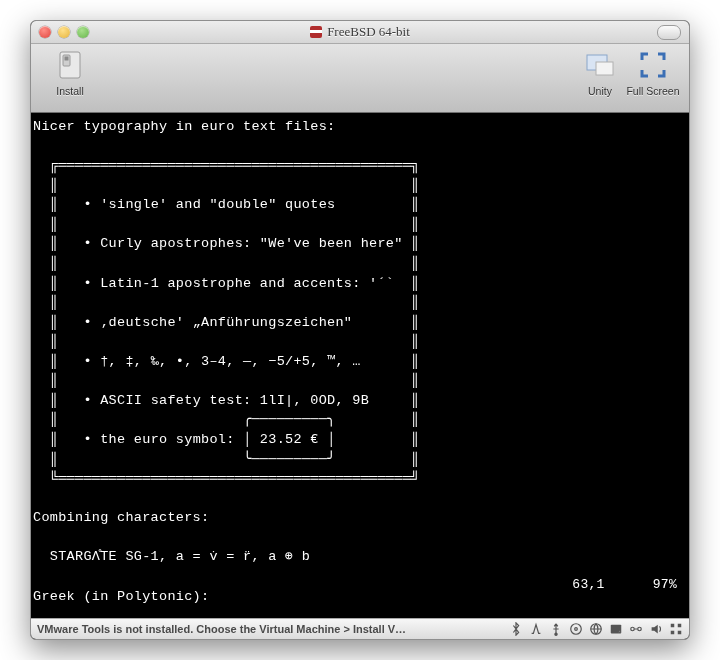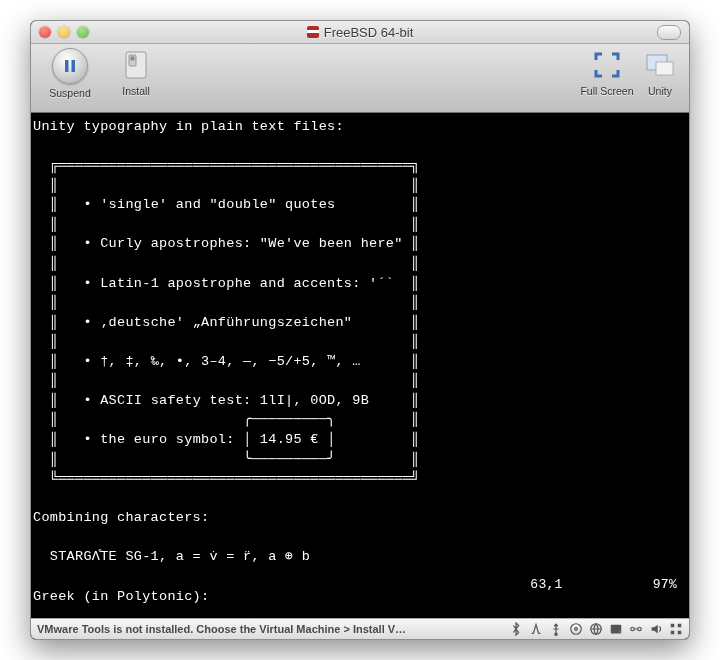--- a/index.html
+++ b/index.html
@@ -3,33 +3,33 @@
 <meta charset="utf-8">
 <style>
   html,body{margin:0;padding:0;background:#fff;width:720px;height:660px;font-family:"Lucida Grande","Helvetica Neue",Arial,sans-serif;font-size:11px;color:#000;}
   .window{position:absolute;left:30px;top:20px;width:658px;height:618px;border-radius:6px;box-shadow:0 10px 30px rgba(0,0,0,.45);overflow:hidden;border:1px solid #8e8e8e;background:#000;}
   .titlebar{height:22px;background:linear-gradient(#ededed,#d6d6d6);border-bottom:1px solid #aaa;display:flex;align-items:center;position:relative;}
   .traffic{display:flex;gap:7px;margin-left:8px;}
   .dot{width:12px;height:12px;border-radius:50%;box-shadow:inset 0 1px 0 rgba(255,255,255,.5),0 0 0 .5px rgba(0,0,0,.3);}
   .dot.red{background:radial-gradient(circle at 40% 35%,#ff8e86,#e0443e);}
   .dot.yel{background:radial-gradient(circle at 40% 35%,#ffe08a,#e6b43c);}
   .dot.grn{background:radial-gradient(circle at 40% 35%,#a8e08c,#67b64b);}
-  .title{position:absolute;left:0;right:0;text-align:center;font-size:13px;color:#3a3a3a;text-shadow:0 1px 0 #fff;display:flex;justify-content:center;align-items:center;gap:5px;pointer-events:none;}
+  .title{position:absolute;left:0;right:0;text-align:center;font-size:13px;color:#3a3a3a;text-shadow:0 1px 0 #fff;display:flex;justify-content:center;align-items:center;gap:5px;pointer-events:none;font-family:Liberation Serif, serif;}
   .logoico{width:12px;height:12px;background:#b02d2d;border-radius:2px;display:inline-block;position:relative;}
   .logoico:after{content:"";position:absolute;left:0;right:0;top:4px;height:3px;background:#fff;}
   .pill{position:absolute;right:8px;top:4px;width:22px;height:13px;border-radius:7px;background:linear-gradient(#fbfbfb,#d7d7d7);border:1px solid #9c9c9c;}
   .toolbar{height:60px;background:linear-gradient(#e4e4e4,#bfbfbf);border-bottom:1px solid #6f6f6f;display:flex;align-items:flex-start;padding:4px 6px;}
   .tbtn{display:flex;flex-direction:column;align-items:center;width:66px;color:#333;text-shadow:0 1px 0 #eee;}
   .tcircle{width:34px;height:34px;border-radius:50%;background:radial-gradient(circle at 40% 30%,#ffffff,#cfcfcf 60%,#a9a9a9);border:1px solid #9a9a9a;display:flex;align-items:center;justify-content:center;margin-bottom:3px;box-shadow:0 1px 2px rgba(0,0,0,.25);}
   .spacer{flex:1;}
   .tlabel{font-size:10.5px;}
   .tcircle svg{width:20px;height:20px;}
   .trect{width:34px;height:34px;display:flex;align-items:center;justify-content:center;margin-bottom:3px;}
   .terminal{position:relative;background:#000;color:#fff;font-family:"Courier New",monospace;font-size:13.5px;line-height:1.45;white-space:pre;padding:4px 2px 0 2px;height:496px;overflow:hidden;letter-spacing:.3px;}
-  .status-pos{position:absolute;right:12px;bottom:18px;font-family:"Courier New",monospace;font-size:13px;color:#fff;display:flex;gap:90px;}
+  .status-pos{position:absolute;right:12px;bottom:18px;font-family:"Courier New",monospace;font-size:13px;color:#fff;display:flex;gap:48px;}
   .footer{position:absolute;bottom:0;left:0;right:0;height:20px;background:linear-gradient(#f7f7f7,#dcdcdc);border-top:1px solid #a8a8a8;display:flex;align-items:center;font-size:11px;color:#4a4a4a;padding:0 6px;gap:20px;}
   .footer .msg{font-weight:600;white-space:nowrap;overflow:hidden;flex:0 0 auto;}
   .footer .icons{margin-left:auto;display:flex;align-items:center;gap:6px;color:#555;}
   .footer .icons svg{width:14px;height:14px;stroke:#555;fill:none;stroke-width:1.4;}
   .txtrow{display:inline-block;}
 </style>
 </head>
 <body>
 
 <div class="window">
@@ -42,75 +42,66 @@
     </div>
     <div class="title">
       <span class="logoico"></span>
       <span>FreeBSD 64-bit</span>
     </div>
     <div class="pill"></div>
   </div>
 
   <div class="toolbar">
     <div class="tbtn">
-      <div class="tcircle">
-        <svg viewBox="0 0 20 20">
-            <rect x="5" y="4" width="3.5" height="12" fill="#3a6fb7"></rect>
-            <rect x="11.5" y="4" width="3.5" height="12" fill="#3a6fb7"></rect>
-          </svg>
-      </div>
-      <span class="tlabel">Suspend</span>
-    </div>
-    <div class="tbtn">
       <div class="trect">
         <svg viewBox="0 0 26 34" width="26" height="34">
             <rect x="3" y="4" width="20" height="26" rx="2" fill="#e9e9e9" stroke="#9a9a9a"></rect>
             <rect x="6" y="7" width="7" height="11" rx="1" fill="#cfcfcf" stroke="#9a9a9a"></rect>
             <rect x="7.5" y="8.5" width="4" height="4" fill="#8a8a8a"></rect>
           </svg>
       </div>
       <span class="tlabel">Install</span>
     </div>
     <div class="spacer"></div>
-    <div class="tbtn" style="width:60px">
-      <div class="trect">
-        <svg viewBox="0 0 30 30" width="30" height="30">
-            <path d="M4 10 V4 H10 M20 4 H26 V10 M26 20 V26 H20 M10 26 H4 V20" fill="none" stroke="#3b6fb5" stroke-width="3"></path>
-          </svg>
-      </div>
-      <span class="tlabel">Full Screen</span>
-    </div>
     <div class="tbtn" style="width:46px">
       <div class="trect">
         <svg viewBox="0 0 30 30" width="30" height="30">
             <rect x="2" y="5" width="20" height="15" fill="#d9e4f3" stroke="#8aa6c9"></rect>
             <rect x="11" y="12" width="17" height="13" fill="#f3f3f3" stroke="#b0b0b0"></rect>
           </svg>
       </div>
       <span class="tlabel">Unity</span>
     </div>
+    <div class="tbtn" style="width:60px">
+      <div class="trect">
+        <svg viewBox="0 0 30 30" width="30" height="30">
+            <path d="M4 10 V4 H10 M20 4 H26 V10 M26 20 V26 H20 M10 26 H4 V20" fill="none" stroke="#3b6fb5" stroke-width="3"></path>
+          </svg>
+      </div>
+      <span class="tlabel">Full Screen</span>
+    </div>
   </div>
 
-  <div class="terminal"><span class="txtrow">Unity typography in plain text files:</span>
+  <div class="terminal"><span class="txtrow">Nicer typography in euro text files:</span>
 
   <span class="txtrow">╔══════════════════════════════════════════╗</span>
   <span class="txtrow">║                                          ║</span>
   <span class="txtrow">║   • 'single' and "double" quotes         ║</span>
   <span class="txtrow">║                                          ║</span>
   <span class="txtrow">║   • Curly apostrophes: "We've been here" ║</span>
   <span class="txtrow">║                                          ║</span>
   <span class="txtrow">║   • Latin-1 apostrophe and accents: '´`  ║</span>
   <span class="txtrow">║                                          ║</span>
   <span class="txtrow">║   • ‚deutsche' „Anführungszeichen"       ║</span>
   <span class="txtrow">║                                          ║</span>
   <span class="txtrow">║   • †, ‡, ‰, •, 3–4, —, −5/+5, ™, …      ║</span>
   <span class="txtrow">║                                          ║</span>
   <span class="txtrow">║   • ASCII safety test: 1lI|, 0OD, 9B     ║</span>
   <span class="txtrow">║                      ╭─────────╮         ║</span>
-  <span class="txtrow">║   • the euro symbol: │ 14.95 € │         ║</span>
+  <span class="txtrow">║   • the euro symbol: │ 23.52 € │         ║</span>
   <span class="txtrow">║                      ╰─────────╯         ║</span>
   <span class="txtrow">╚══════════════════════════════════════════╝</span>
 
 <span class="txtrow">Combining characters:</span>
 
 <span class="txtrow">  STARGΛ̊TE SG-1, a = v̇ = r̈, a ⊕ b</span>
 
 <span class="txtrow">Greek (in Polytonic):</span>
 
 

